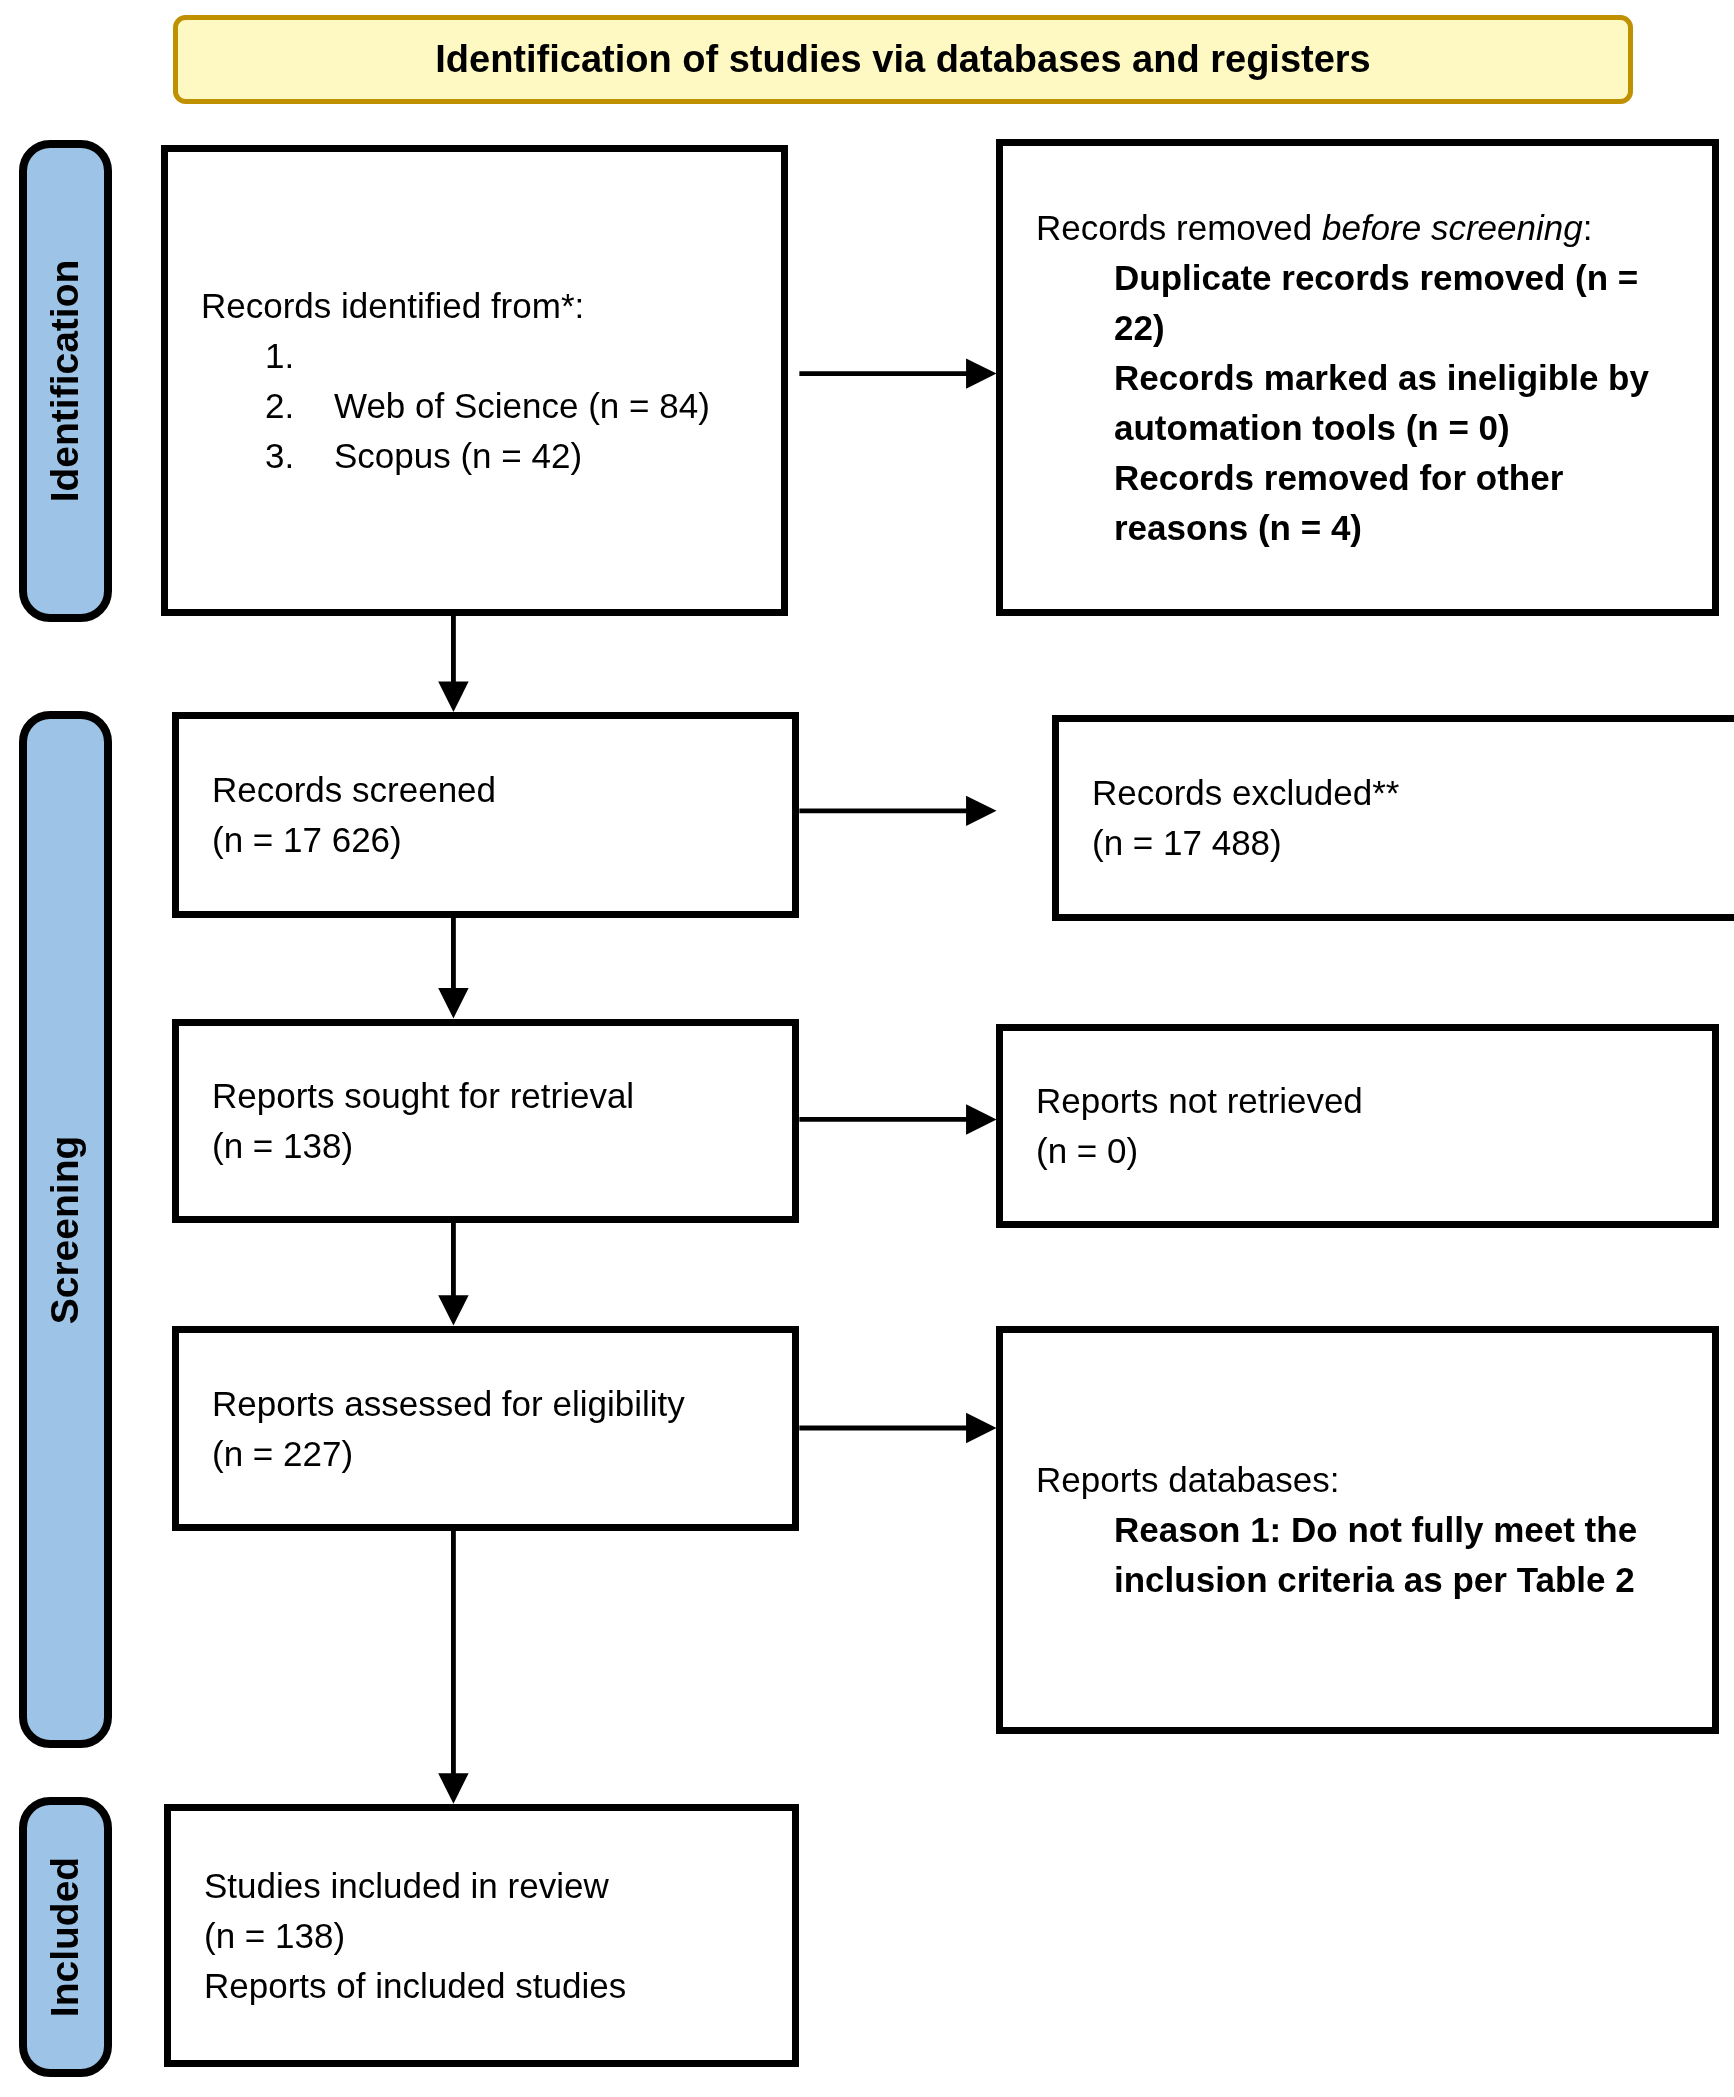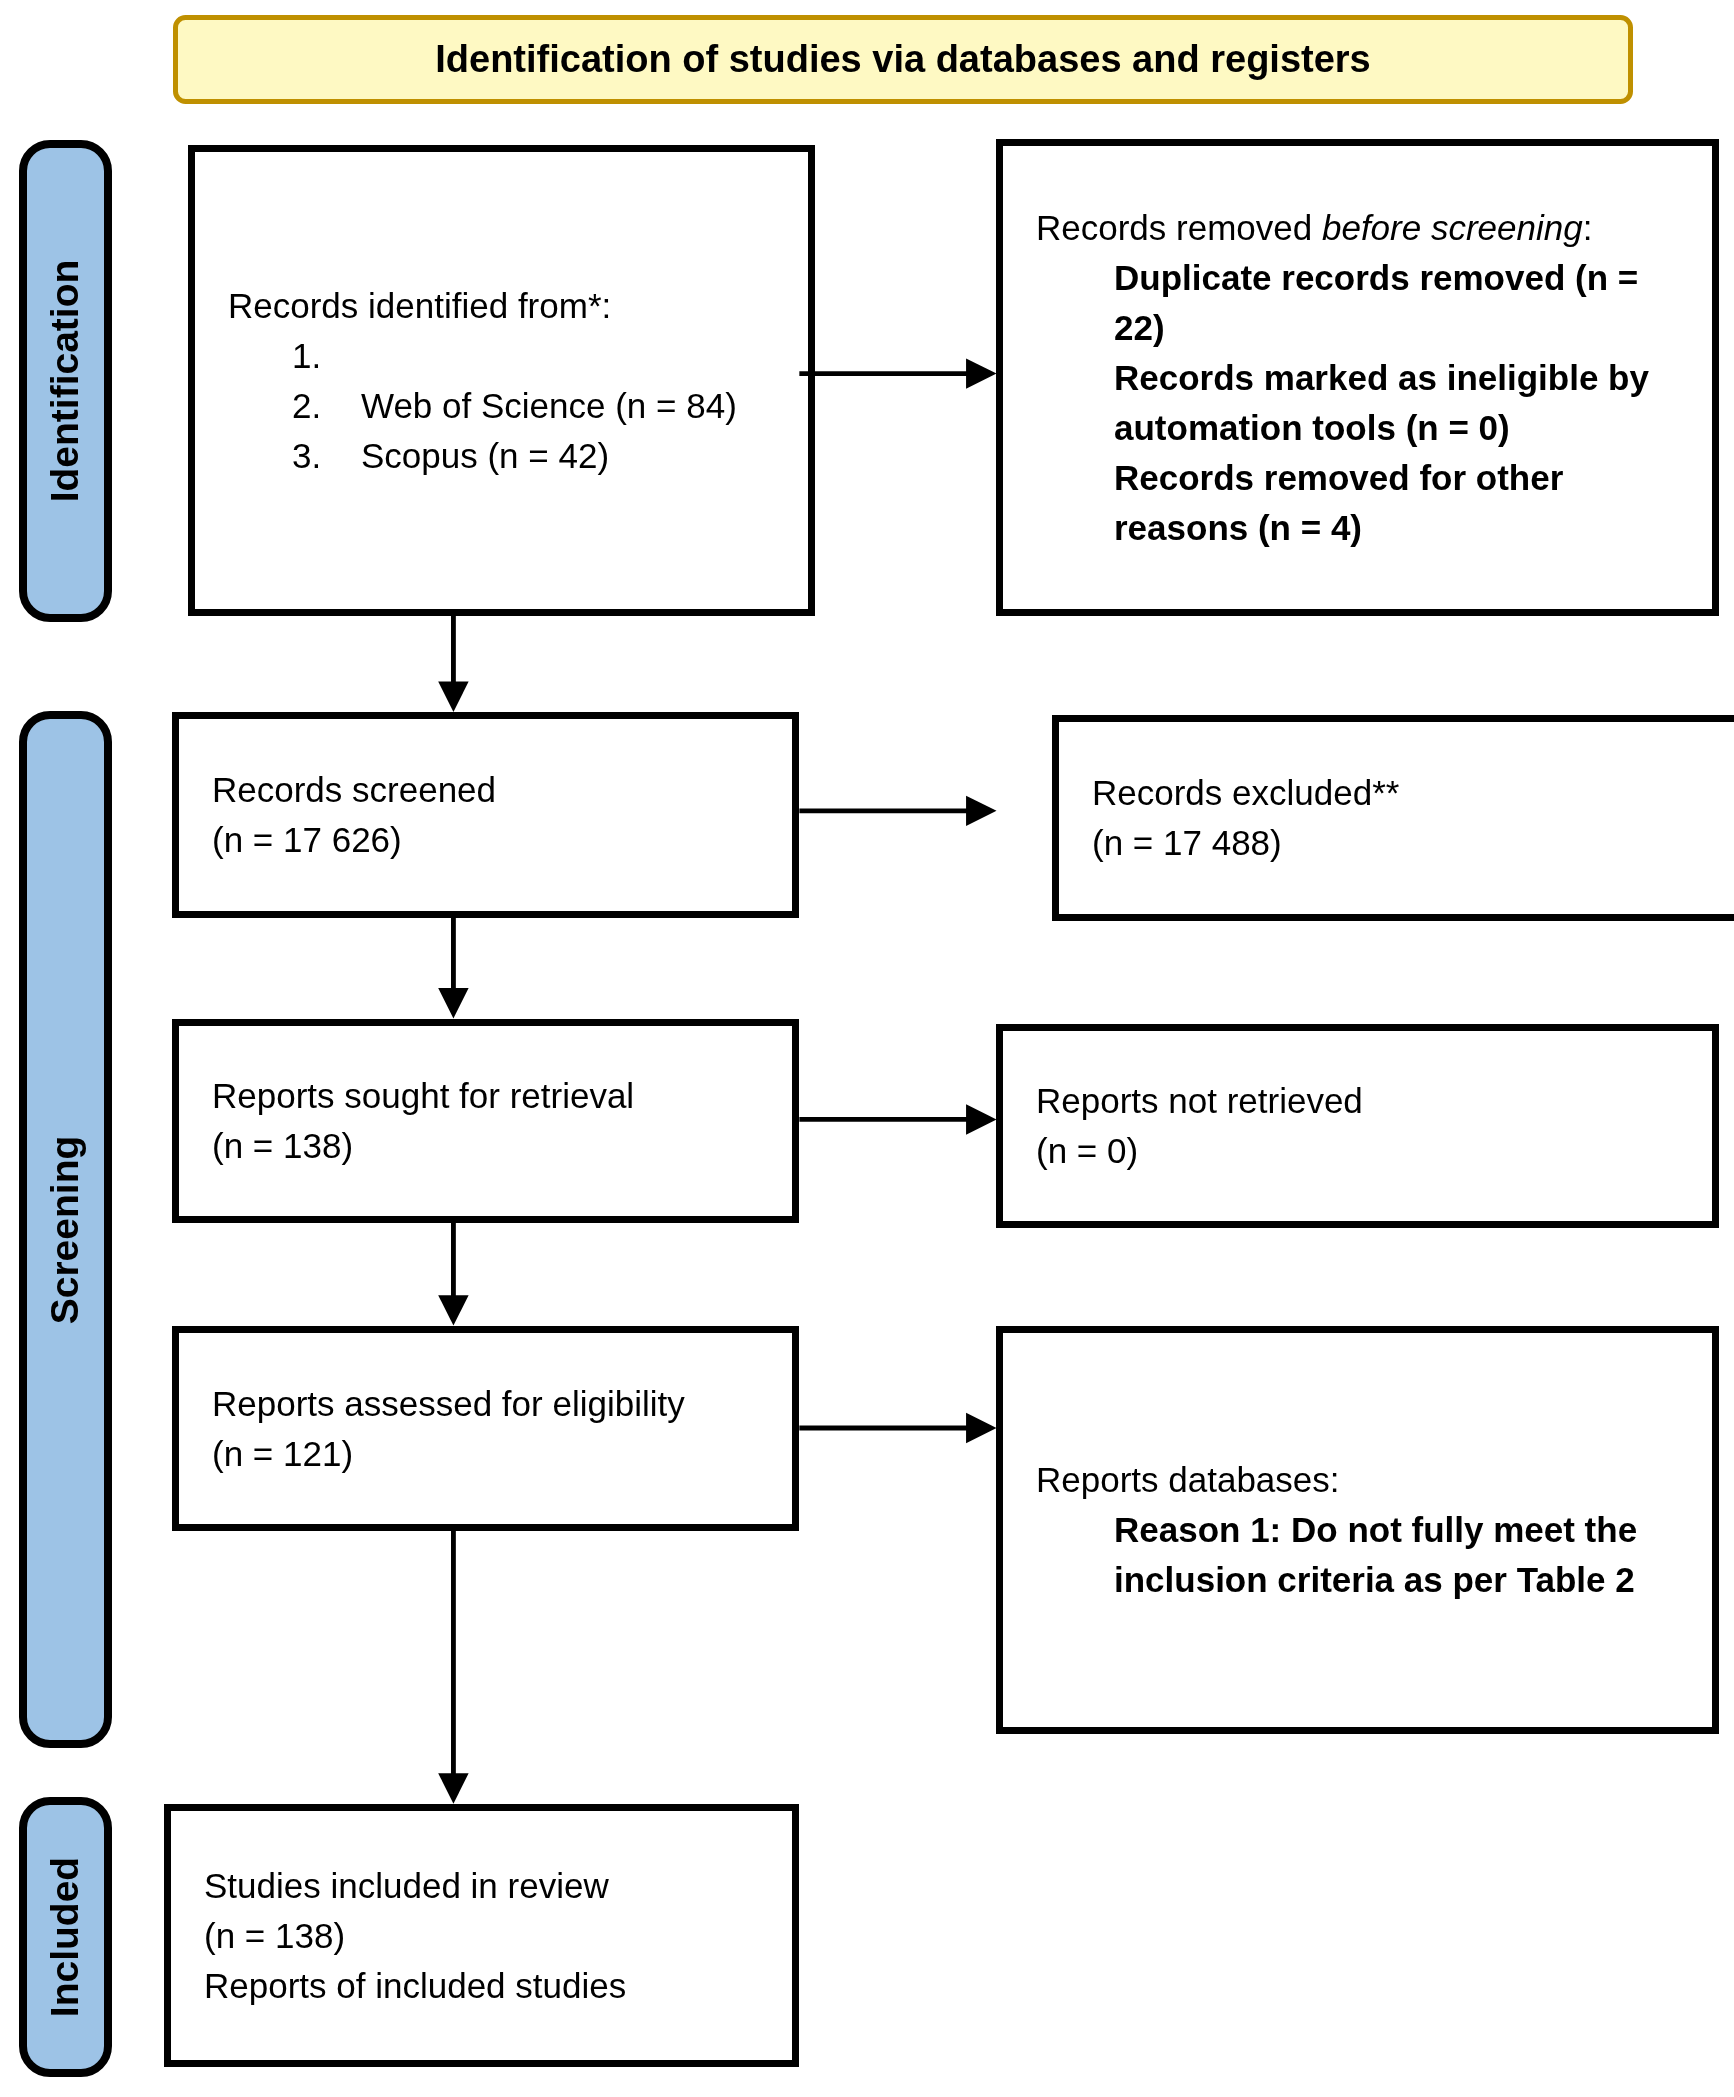--- a/index.html
+++ b/index.html
@@ -63,21 +63,21 @@
     background: #ffffff;
     border: 7px solid #000;
     box-sizing: border-box;
     display: flex;
     flex-direction: column;
     justify-content: center;
     padding: 16.6px 25px 16.6px 33px;
     font-size: 35px;
     line-height: 50px;
   }
-  .box-records-identified   { left: 188px;  top: 145px;  width: 627px;  height: 471px; }
+  .box-records-identified   { left: 161px;  top: 145px;  width: 627px;  height: 471px; }
   .box-records-removed      { left: 996px; top: 139px;  width: 723px; height: 477px; }
   .box-records-screened     { left: 172px;  top: 712px; width: 627px;  height: 206px; }
   .box-records-excluded     { left: 1052px; top: 715px; width: 723px; height: 206px; }
   .box-reports-sought       { left: 172px;  top: 1019px; width: 627px;  height: 204px; }
   .box-reports-not-retrieved{ left: 996px; top: 1024px; width: 723px; height: 204px; }
   .box-reports-assessed     { left: 172px;  top: 1326px; width: 627px;  height: 205px; }
   .box-reports-excluded     { left: 996px; top: 1326px; width: 723px; height: 408px; }
   .box-studies-included     { left: 164px;  top: 1804px; width: 635px;  height: 263px; }
 
   .box-text { white-space: pre-line; }
@@ -154,21 +154,21 @@
     <div class="box-text">Reports sought for retrieval
 (n = 138)</div>
   </div>
   <div class="flow-box box-reports-not-retrieved">
     <div class="box-text">Reports not retrieved
 (n = 0)</div>
   </div>
 
   <div class="flow-box box-reports-assessed">
     <div class="box-text">Reports assessed for eligibility
-(n = 121)</div>
+(n = 227)</div>
   </div>
   <div class="flow-box box-reports-excluded">
     <div>Reports databases:</div>
     <div class="ulist-item">Reason 1: Do not fully meet the
 inclusion criteria as per Table 2</div>
   </div>
 
   <div class="flow-box box-studies-included">
     <div class="box-text">Studies included in review
 (n = 138)

